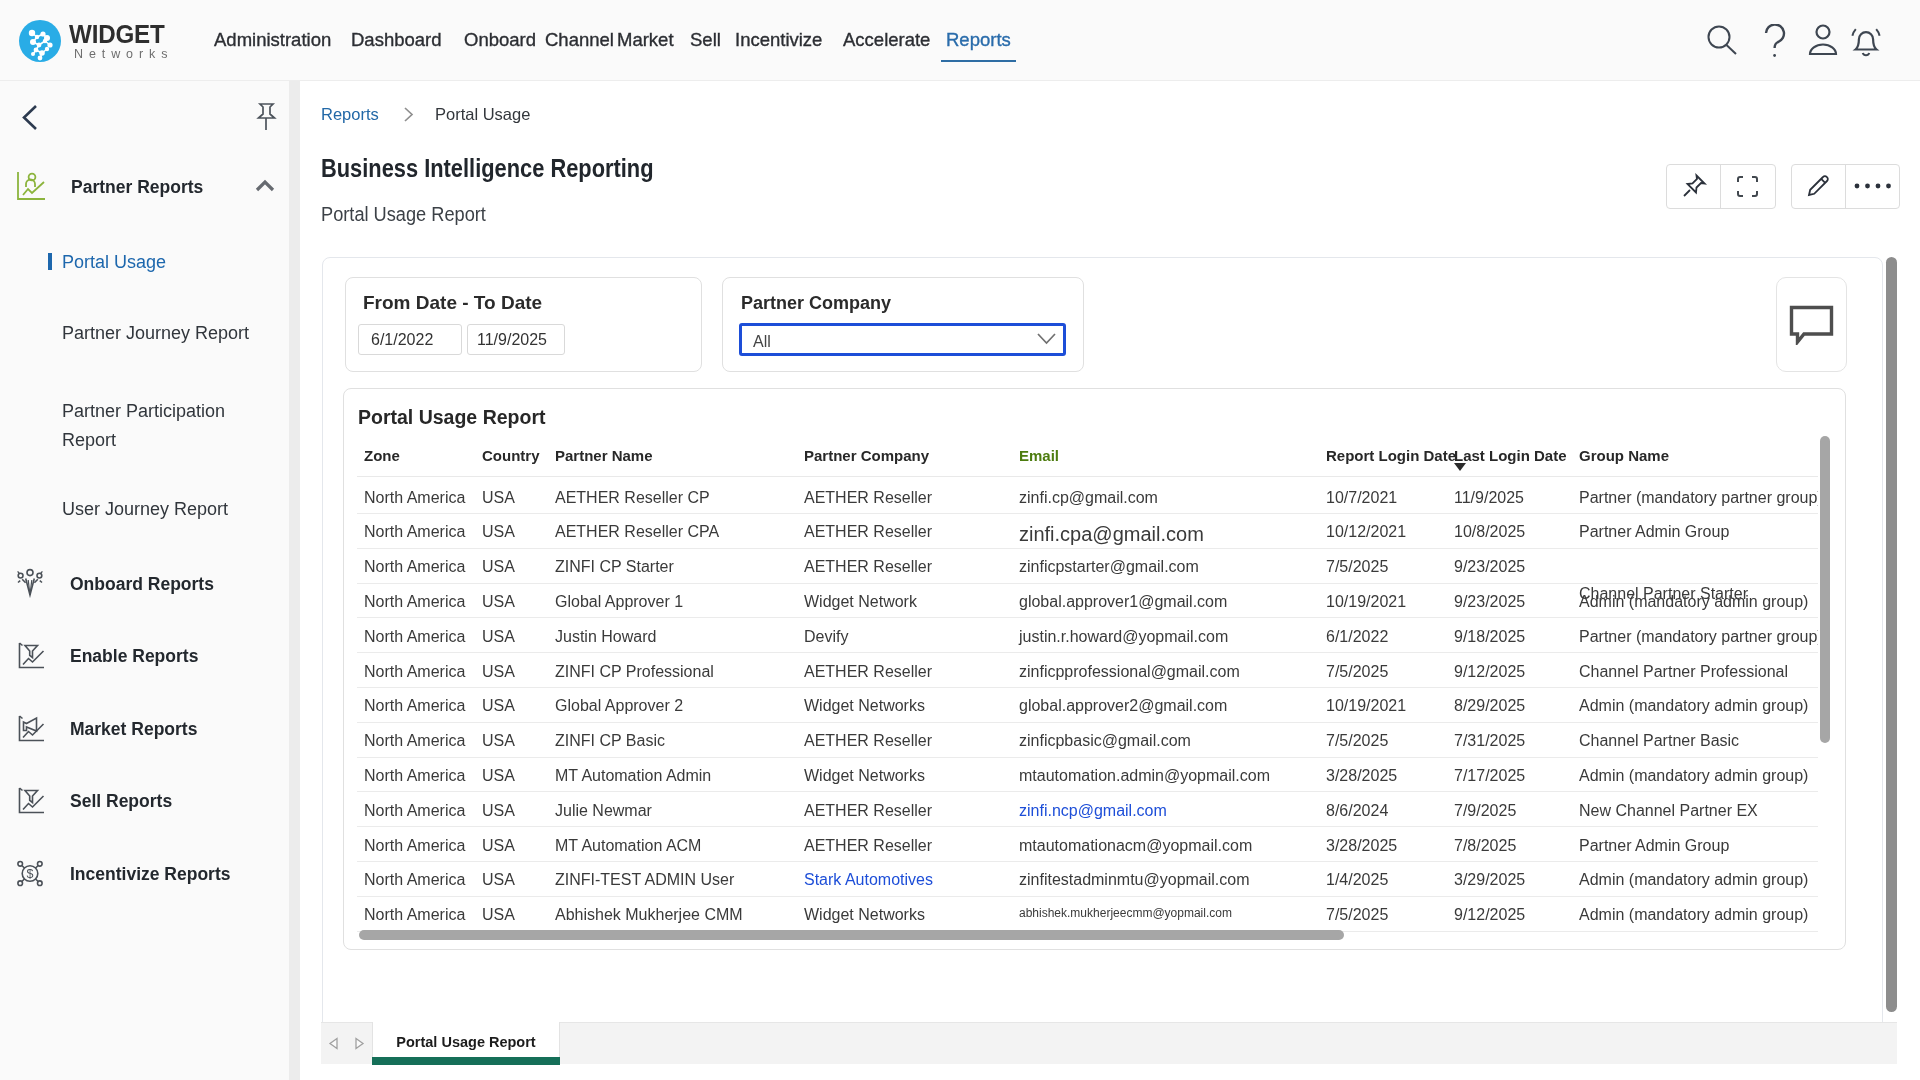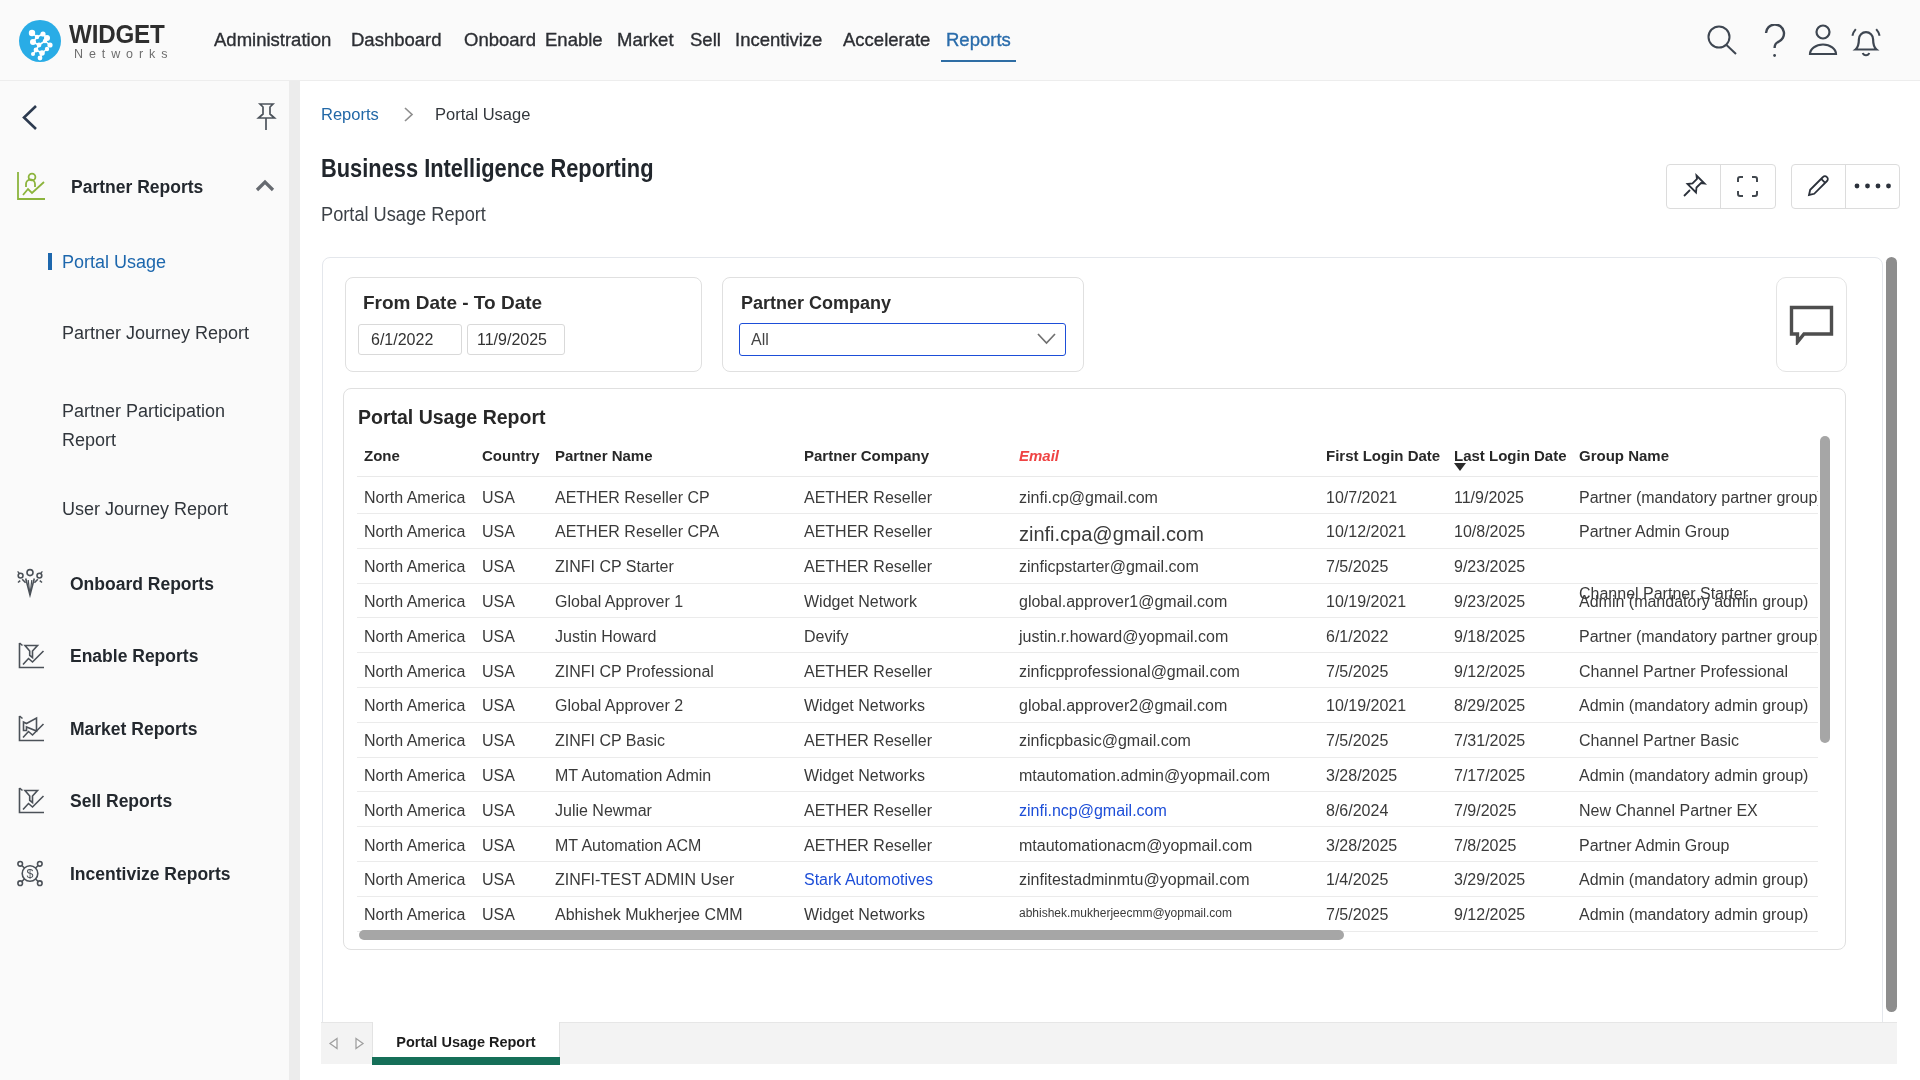--- a/index.html
+++ b/index.html
@@ -44,21 +44,21 @@
     <circle cx="21" cy="38" r="2.4"></circle>
   </g>
 </svg>
 <div class="abs" style="left:69px;top:19px;font-size:26px;font-weight:700;color:#2e2e2e;letter-spacing:-0.2px;transform:scaleX(.93);transform-origin:left;">WIDGET</div>
 <div class="abs" style="left:74px;top:46.5px;font-size:12.5px;color:#6e6e6e;letter-spacing:5.9px;">Networks</div>
 
 <div id="menu">
     <div class="abs" style="left:214px;top:29px;font-size:18.5px;font-weight:500;color:#2c2e33;-webkit-text-stroke:0.35px #2c2e33;">Administration</div>
     <div class="abs" style="left:351px;top:29px;font-size:18.5px;font-weight:500;color:#2c2e33;-webkit-text-stroke:0.35px #2c2e33;">Dashboard</div>
     <div class="abs" style="left:458px;top:29px;font-size:18.5px;font-weight:500;color:#2c2e33;margin-left:6px;-webkit-text-stroke:0.35px #2c2e33;">Onboard</div>
-    <div class="abs" style="left:545px;top:29px;font-size:18.5px;font-weight:500;color:#2c2e33;-webkit-text-stroke:0.35px #2c2e33;">Enable</div>
+    <div class="abs" style="left:545px;top:29px;font-size:18.5px;font-weight:500;color:#2c2e33;-webkit-text-stroke:0.35px #2c2e33;">Channel</div>
     <div class="abs" style="left:617px;top:29px;font-size:18.5px;font-weight:500;color:#2c2e33;-webkit-text-stroke:0.35px #2c2e33;">Market</div>
     <div class="abs" style="left:690px;top:29px;font-size:18.5px;font-weight:500;color:#2c2e33;-webkit-text-stroke:0.35px #2c2e33;">Sell</div>
     <div class="abs" style="left:735px;top:29px;font-size:18.5px;font-weight:500;color:#2c2e33;-webkit-text-stroke:0.35px #2c2e33;">Incentivize</div>
     <div class="abs" style="left:843px;top:29px;font-size:18.5px;font-weight:500;color:#2c2e33;-webkit-text-stroke:0.35px #2c2e33;">Accelerate</div>
     <div class="abs" style="left:946px;top:29px;font-size:18.5px;font-weight:500;color:#2a6cab;-webkit-text-stroke:0.35px #2a6cab;">Reports</div>
   </div>
 <div class="abs" style="left:941px;top:59.5px;width:75px;height:2.5px;background:#2e6da4;"></div>
 
 <svg class="abs" style="left:1705px;top:24px;" width="34" height="34" viewBox="0 0 34 34" fill="none" stroke="#3e4651" stroke-width="2">
   <circle cx="14" cy="13" r="10.5"></circle>
@@ -203,40 +203,40 @@
 
 <div class="abs" style="left:1886px;top:257px;width:11px;height:755px;background:#8d8d8d;border-radius:7px;"></div>
 
 <div class="abs" style="left:345px;top:277px;width:357px;height:95px;border:1px solid #e0e0e0;border-radius:8px;background:#fff;"></div>
 <div class="abs" style="left:363px;top:292px;font-size:19px;font-weight:700;color:#2b2b2b;">From Date - To Date</div>
 <div class="abs" style="left:358px;top:324px;width:104px;height:31px;border:1px solid #d9d9d9;border-radius:3px;font-size:16px;color:#333;line-height:29px;padding-left:12px;">6/1/2022</div>
 <div class="abs" style="left:467px;top:324px;width:98px;height:31px;border:1px solid #d9d9d9;border-radius:3px;font-size:16px;color:#333;line-height:29px;padding-left:9px;">11/9/2025</div>
 
 <div class="abs" style="left:722px;top:277px;width:362px;height:95px;border:1px solid #e0e0e0;border-radius:8px;background:#fff;"></div>
 <div class="abs" style="left:741px;top:293px;font-size:18px;font-weight:700;color:#2b2b2b;">Partner Company</div>
-<div class="abs" style="left:739px;top:323px;width:327px;height:33px;border:1px solid #1d4ed8;border-radius:3px;font-size:16px;color:#444;line-height:31px;padding-left:11px;">All</div>
+<div class="abs" style="left:739px;top:323px;width:327px;height:33px;border:3px solid #1d4ed8;border-radius:3px;font-size:16px;color:#444;line-height:31px;padding-left:11px;">All</div>
 <svg class="abs" style="left:1036px;top:332px;" width="21" height="14" viewBox="0 0 21 14" fill="none" stroke="#707070" stroke-width="1.7">
   <polyline points="2,2 10.5,11 19,2"></polyline>
 </svg>
 
 <div class="abs" style="left:1776px;top:277px;width:71px;height:95px;border:1px solid #e4e4e4;border-radius:10px;background:#fff;"></div>
 <svg class="abs" style="left:1789px;top:305px;" width="45" height="40" viewBox="0 0 45 40" fill="none" stroke="#4e4e4e" stroke-width="3.4">
   <path d="M2.5 2.5 H42.5 V29 H15 L8.5 37 V29 H2.5 z"></path>
 </svg>
 
 <div class="abs" style="left:343px;top:388px;width:1503px;height:562px;border:1px solid #e0e0e0;border-radius:8px;background:#fff;overflow:hidden;"></div>
 <div class="abs" style="left:358px;top:406px;font-size:19.5px;font-weight:700;color:#272727;">Portal Usage Report</div>
 <div id="tablewrap">
     <div class="abs" style="left:343px;top:388px;width:1475px;height:562px;overflow:hidden;">
       <div class="abs" style="left:21px;top:59px;font-size:15px;font-weight:700;color:#282828;white-space:nowrap;">Zone</div>
       <div class="abs" style="left:139px;top:59px;font-size:15px;font-weight:700;color:#282828;white-space:nowrap;">Country</div>
       <div class="abs" style="left:212px;top:59px;font-size:15px;font-weight:700;color:#282828;white-space:nowrap;">Partner Name</div>
       <div class="abs" style="left:461px;top:59px;font-size:15px;font-weight:700;color:#282828;white-space:nowrap;">Partner Company</div>
-      <div class="abs" style="left:676px;top:59px;font-size:15px;font-weight:700;color:#ef4444;white-space:nowrap;font-style:italic;">Email</div>
-      <div class="abs" style="left:983px;top:59px;font-size:15px;font-weight:700;color:#282828;white-space:nowrap;">First Login Date</div>
+      <div class="abs" style="left:676px;top:59px;font-size:15px;font-weight:700;color:#4d7c0f;white-space:nowrap;">Email</div>
+      <div class="abs" style="left:983px;top:59px;font-size:15px;font-weight:700;color:#282828;white-space:nowrap;">Report Login Date</div>
       <div class="abs" style="left:1111px;top:59px;font-size:15px;font-weight:700;color:#282828;white-space:nowrap;">Last Login Date</div>
       <div class="abs" style="left:1236px;top:59px;font-size:15px;font-weight:700;color:#282828;white-space:nowrap;">Group Name</div>
       <div class="abs" style="left:14px;top:88px;width:1461px;height:1px;background:#e9e9e9;"></div>
       <div class="abs" style="left:21px;top:100.5px;font-size:16px;color:#3a3a3a;white-space:nowrap;">North America</div>
       <div class="abs" style="left:139px;top:100.5px;font-size:16px;color:#3a3a3a;white-space:nowrap;">USA</div>
       <div class="abs" style="left:212px;top:100.5px;font-size:16px;color:#3a3a3a;white-space:nowrap;">AETHER Reseller CP</div>
       <div class="abs" style="left:461px;top:100.5px;font-size:16px;color:#3a3a3a;white-space:nowrap;">AETHER Reseller</div>
       <div class="abs" style="left:676px;top:100.5px;font-size:16px;color:#3a3a3a;white-space:nowrap;">zinfi.cp@gmail.com</div>
       <div class="abs" style="left:983px;top:100.5px;font-size:16px;color:#3a3a3a;white-space:nowrap;">10/7/2021</div>
       <div class="abs" style="left:1111px;top:100.5px;font-size:16px;color:#3a3a3a;white-space:nowrap;">11/9/2025</div>

